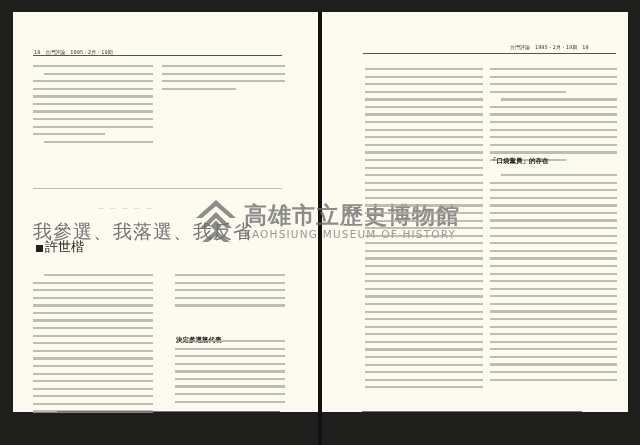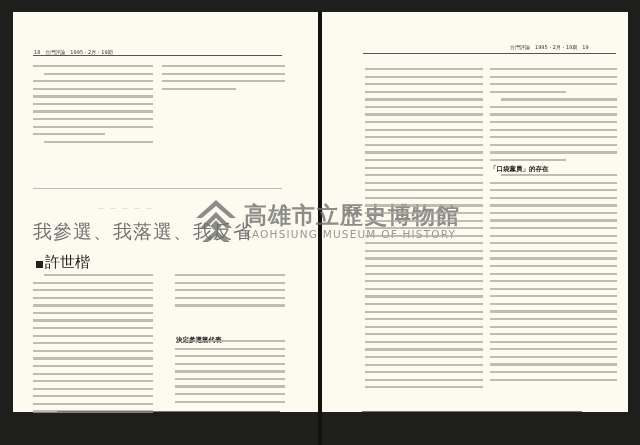--- a/index.html
+++ b/index.html
@@ -8,21 +8,21 @@
   .page.left{left:13px;width:307px;}
   .page.right{left:321px;width:306px;border-left:1px solid #c9c6b8;}
   .gutter{position:absolute;left:318px;top:12px;width:4px;height:433px;background:#111;}
   .runhead{position:absolute;font-size:5px;color:#333;white-space:nowrap;}
   .rule{position:absolute;height:1px;background:#555;}
   .col{position:absolute;}
   .line{height:2.2px;background:#a9a79e;margin:0 0 5.4px 0;opacity:.75;}
   .line.short{width:60%;}
   .line.indent{margin-left:9%;}
   .title{position:absolute;left:33px;top:219px;font-family:"DejaVu Serif",serif;font-size:19px;color:#737373;letter-spacing:1px;white-space:nowrap;}
-  .author{position:absolute;left:36px;top:253px;font-size:15px;color:#222;white-space:nowrap;}
+  .author{position:absolute;left:36px;top:238px;font-size:13px;color:#222;white-space:nowrap;}
   .author .sq{display:inline-block;width:7px;height:7px;background:#222;margin-right:2px;vertical-align:-0.5px;}
   .subhead{position:absolute;font-size:6.5px;font-weight:bold;color:#222;white-space:nowrap;}
   .watermark{position:absolute;left:192px;top:196px;height:50px;display:flex;align-items:center;opacity:.78;}
   .wm-logo{width:48px;height:46px;}
   .wm-text{margin-left:4px;}
   .wm-cn{font-size:23px;font-weight:bold;color:#6d6d6d;letter-spacing:1px;line-height:26px;white-space:nowrap;}
   .wm-en{font-size:10.5px;color:#7a7a7a;letter-spacing:1.2px;white-space:nowrap;}
   .ghost{position:absolute;left:95px;top:200px;font-family:"DejaVu Serif",serif;font-size:12px;color:#ddd9c8;white-space:nowrap;}
 </style>
 </head>
@@ -171,21 +171,21 @@
   <div class="line indent"></div>
     <div class="line"></div>
     <div class="line"></div>
     <div class="line"></div>
     <div class="line"></div>
   <div class="line"></div>
     <div class="line"></div>
     <div class="line"></div>
     <div class="line short"></div>
 </div>
-<div class="subhead" style="left:490px;top:157px;margin-top:8px;">「口袋黨員」的存在</div>
+<div class="subhead" style="left:490px;top:157px;">「口袋黨員」的存在</div>
 <div class="col" style="left:490px;top:174px;width:127px;">
   <div class="line indent"></div>
     <div class="line"></div>
     <div class="line"></div>
     <div class="line"></div>
     <div class="line"></div>
   <div class="line"></div>
     <div class="line"></div>
     <div class="line"></div>
     <div class="line"></div>

